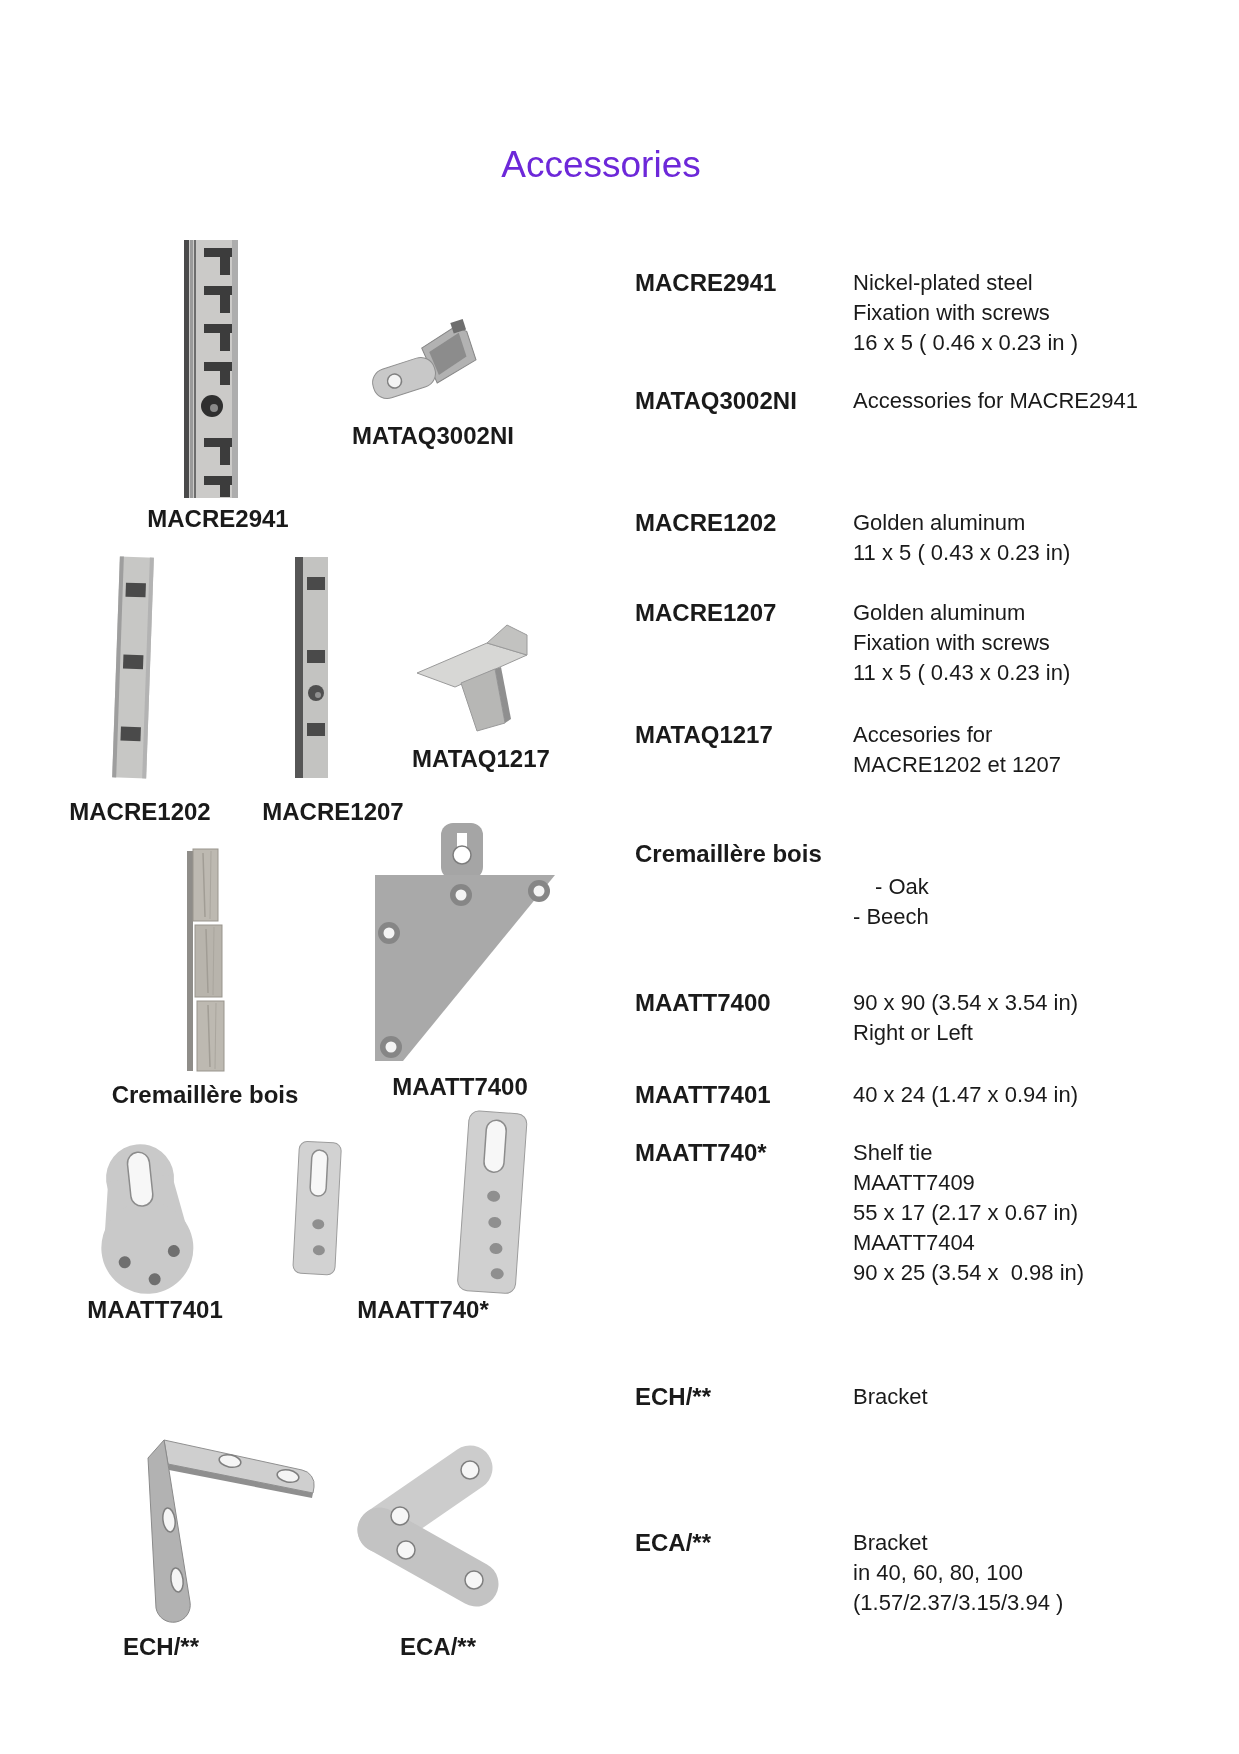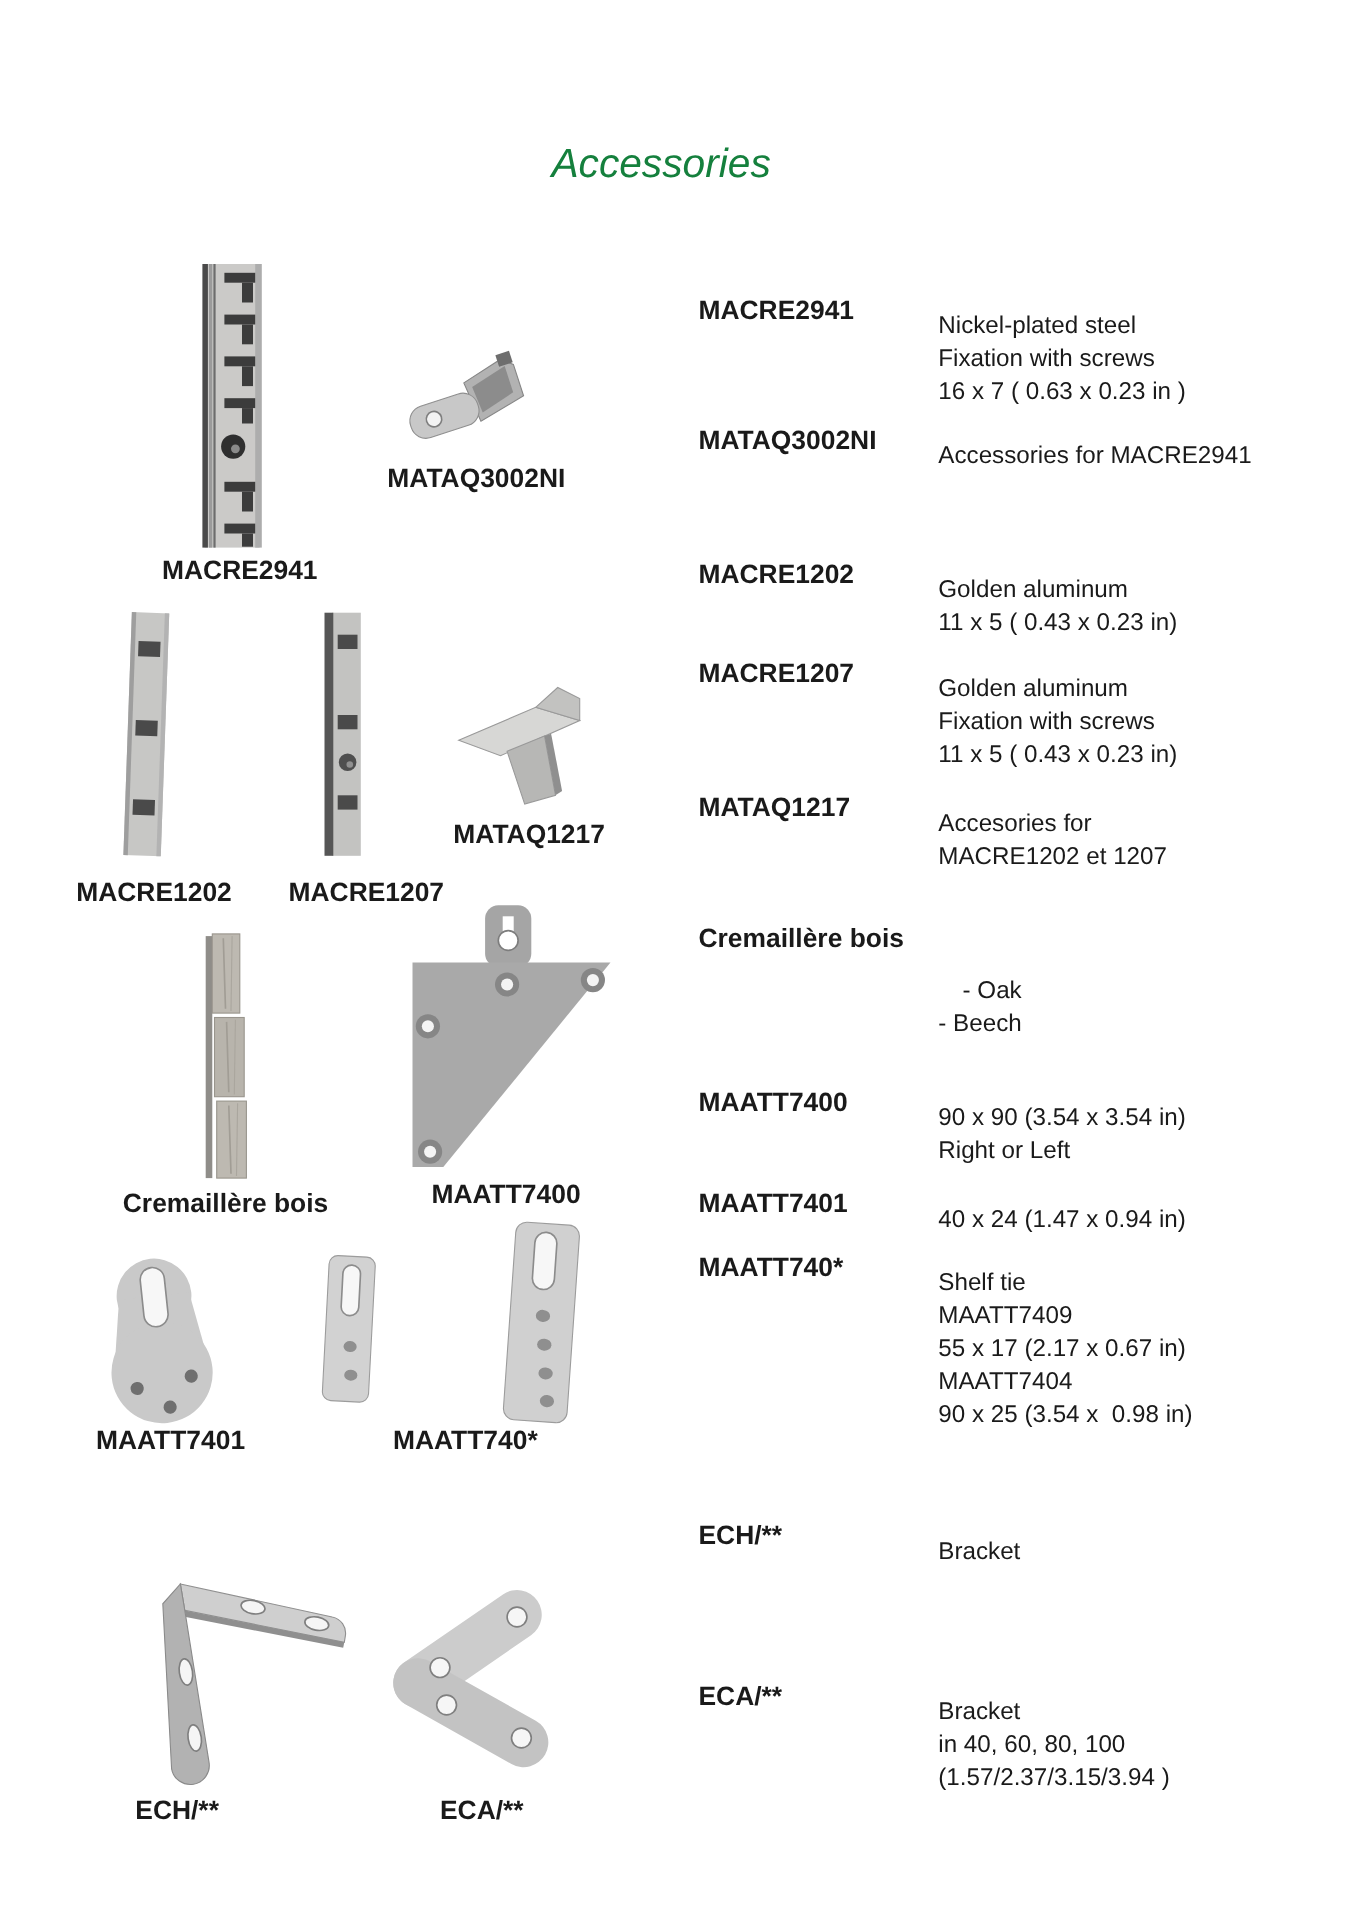--- a/index.html
+++ b/index.html
@@ -1,29 +1,29 @@
 <!DOCTYPE html>
 <html><head>
 <meta charset="utf-8">
 <style>
   html,body { margin:0; padding:0; background:#ffffff; }
   .page {
     position:relative; width:1239px; height:1754px; background:#ffffff;
     font-family:"Liberation Sans", sans-serif; color:#1a1a1a; overflow:hidden;
   }
   .title {
-    position:absolute; top:127px; left:0; width:1202px; text-align:center;
-    font-style:italic; font-size:37px; line-height:44px; color:#15803d;
+    position:absolute; top:143px; left:0; width:1202px; text-align:center;
+    font-size:37px; line-height:44px; color:#6d28d9;
   }
   .spec-row { position:absolute; left:0; width:100%; height:0; }
   .code {
     position:absolute; left:635px; top:0; font-weight:bold; font-size:24px;
     line-height:30px; white-space:nowrap;
   }
-  .desc { position:absolute; left:853px; top:0; font-size:22px; line-height:30px;margin-top:13px; }
+  .desc { position:absolute; left:853px; top:0; font-size:22px; line-height:30px; }
   .dline { white-space:pre-wrap; }
   .fig { position:absolute; }
   .fig svg { display:block; }
   .fig-label {
     position:absolute; font-weight:bold; font-size:24px; line-height:28px;
     text-align:center; white-space:nowrap;
   }
 </style>
 </head>
 <body>
@@ -205,21 +205,21 @@
       <circle cx="132" cy="148" r="9" fill="#f6f6f6" stroke="#7f7f7f" stroke-width="1.5"></circle>
     </svg>
   </div>
   <div class="fig-label" style="left:338px; top:1633px; width:200px;">ECA/**</div>
 
   <div class="spec-row" style="top:268px;">
     <div class="code">MACRE2941</div>
     <div class="desc">
       <div class="dline">Nickel-plated steel</div>
       <div class="dline">Fixation with screws</div>
-      <div class="dline">16 x 7 ( 0.63 x 0.23 in )</div>
+      <div class="dline">16 x 5 ( 0.46 x 0.23 in )</div>
     </div>
   </div>
 
   <div class="spec-row" style="top:386px;">
     <div class="code">MATAQ3002NI</div>
     <div class="desc">
       <div class="dline">Accessories for MACRE2941</div>
     </div>
   </div>
 

